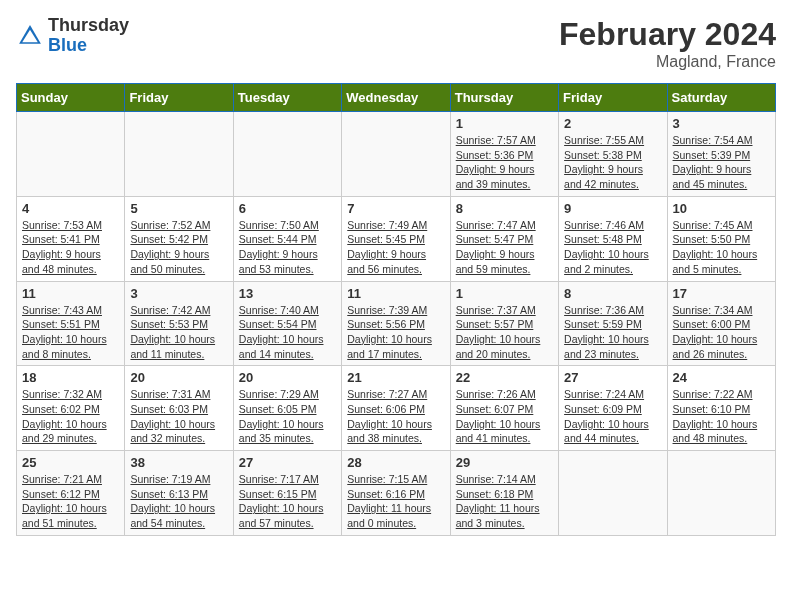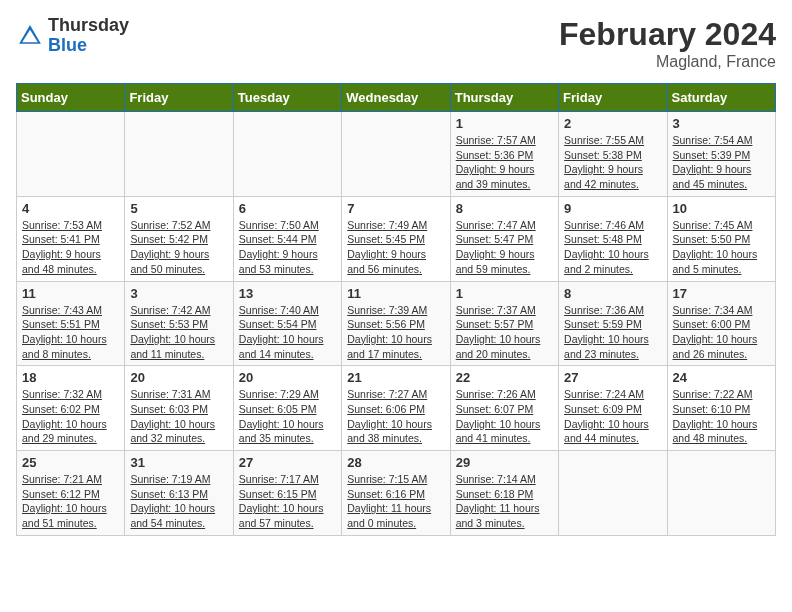--- a/index.html
+++ b/index.html
@@ -230,21 +230,21 @@
           <div class="day-number">24</div>
           <div class="day-info">Sunrise: 7:22 AM<br>Sunset: 6:10 PM<br>Daylight: 10 hours and 48 minutes.</div>
         </td>
       </tr>
       <tr>
         <td>
           <div class="day-number">25</div>
           <div class="day-info">Sunrise: 7:21 AM<br>Sunset: 6:12 PM<br>Daylight: 10 hours and 51 minutes.</div>
         </td>
         <td>
-          <div class="day-number">31</div>
+          <div class="day-number">38</div>
           <div class="day-info">Sunrise: 7:19 AM<br>Sunset: 6:13 PM<br>Daylight: 10 hours and 54 minutes.</div>
         </td>
         <td>
           <div class="day-number">27</div>
           <div class="day-info">Sunrise: 7:17 AM<br>Sunset: 6:15 PM<br>Daylight: 10 hours and 57 minutes.</div>
         </td>
         <td>
           <div class="day-number">28</div>
           <div class="day-info">Sunrise: 7:15 AM<br>Sunset: 6:16 PM<br>Daylight: 11 hours and 0 minutes.</div>
         </td>

